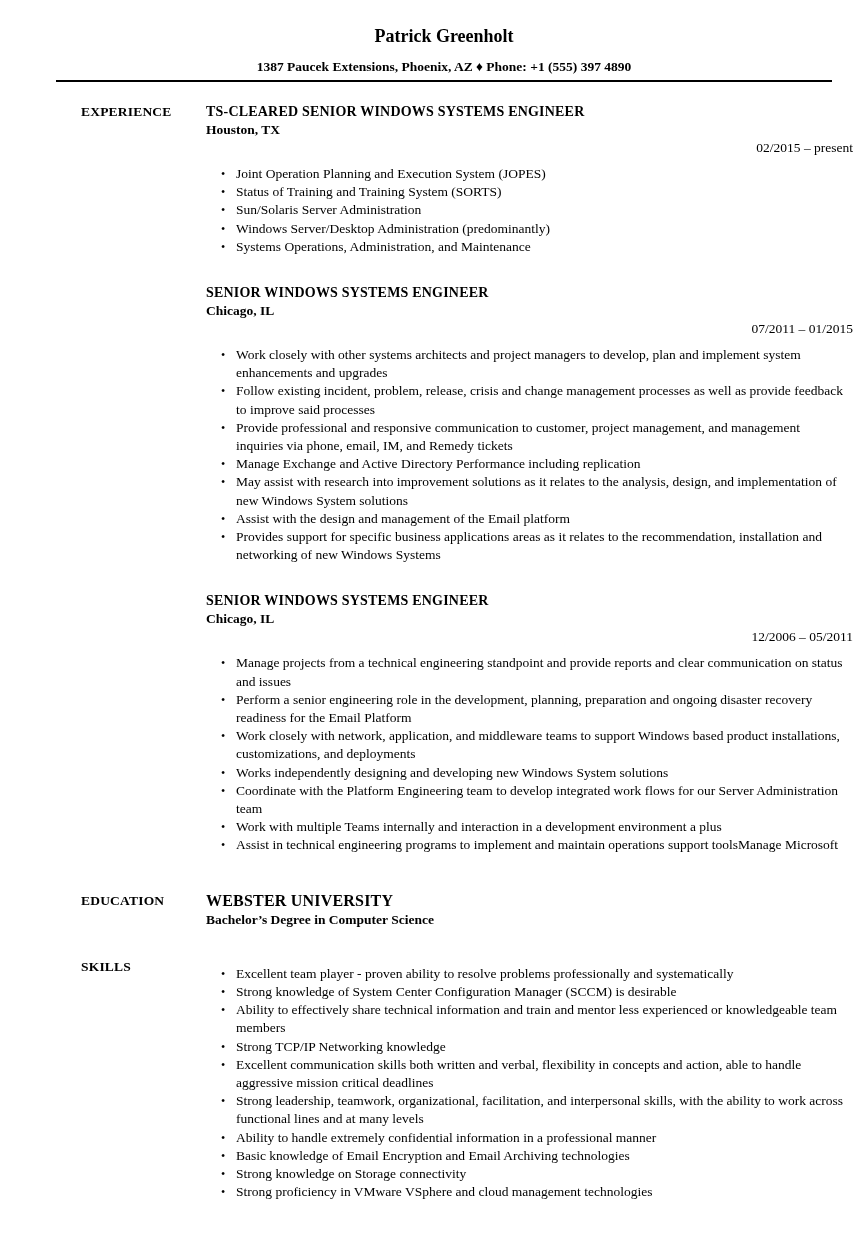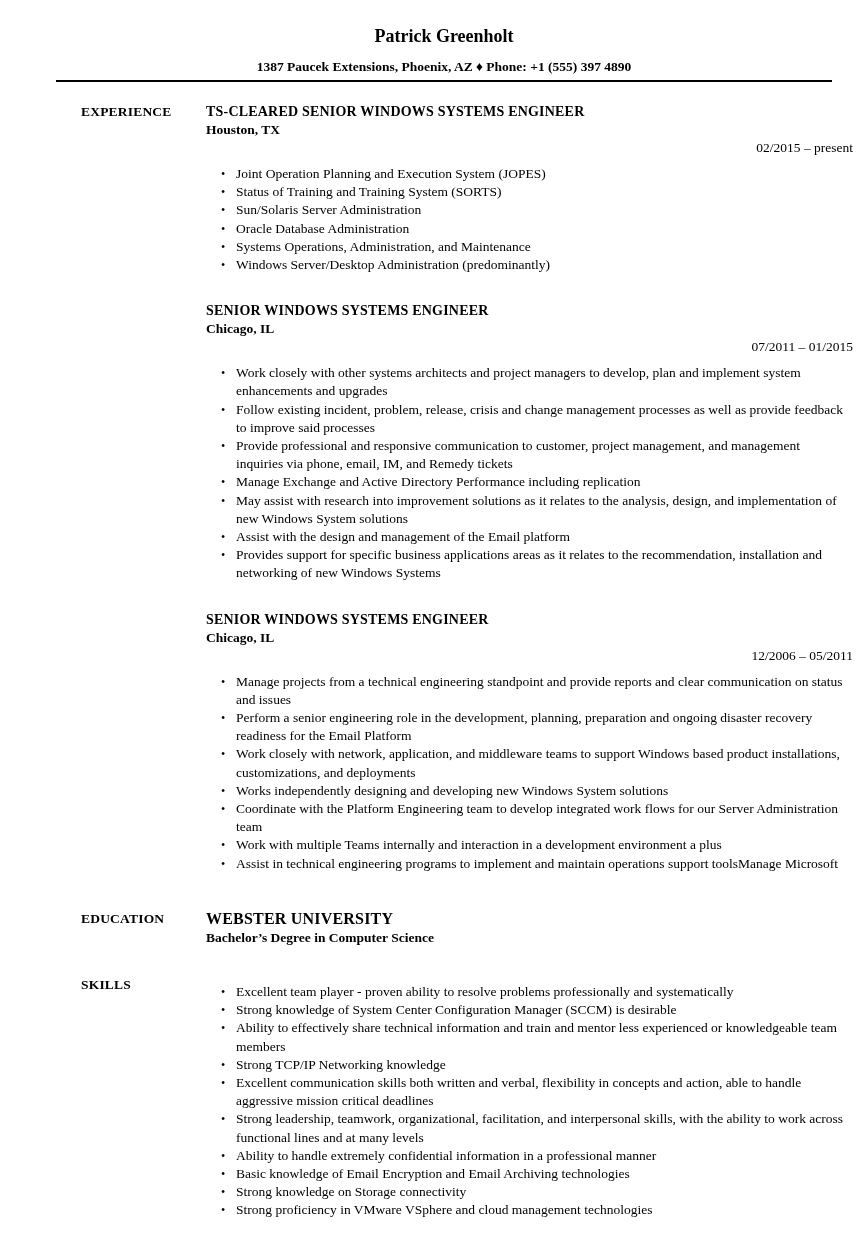--- a/index.html
+++ b/index.html
@@ -118,23 +118,22 @@
       <div class="content-col">
 
         <div class="job">
           <div class="job-title">TS-CLEARED SENIOR WINDOWS SYSTEMS ENGINEER</div>
           <div class="job-location">Houston, TX</div>
           <div class="job-dates">02/2015 – present</div>
           <ul class="bullets">
             <li>Joint Operation Planning and Execution System (JOPES)</li>
             <li>Status of Training and Training System (SORTS)</li>
             <li>Sun/Solaris Server Administration</li>
-            <li>Oracle Database Administration</li>
+            <li>Windows Server/Desktop Administration (predominantly)</li>
             <li>Systems Operations, Administration, and Maintenance</li>
-            <li>Windows Server/Desktop Administration (predominantly)</li>
           </ul>
         </div>
 
         <div class="job">
           <div class="job-title">SENIOR WINDOWS SYSTEMS ENGINEER</div>
           <div class="job-location">Chicago, IL</div>
           <div class="job-dates">07/2011 – 01/2015</div>
           <ul class="bullets">
             <li>Work closely with other systems architects and project managers to develop, plan and implement system enhancements and upgrades</li>
             <li>Follow existing incident, problem, release, crisis and change management processes as well as provide feedback to improve said processes</li>

